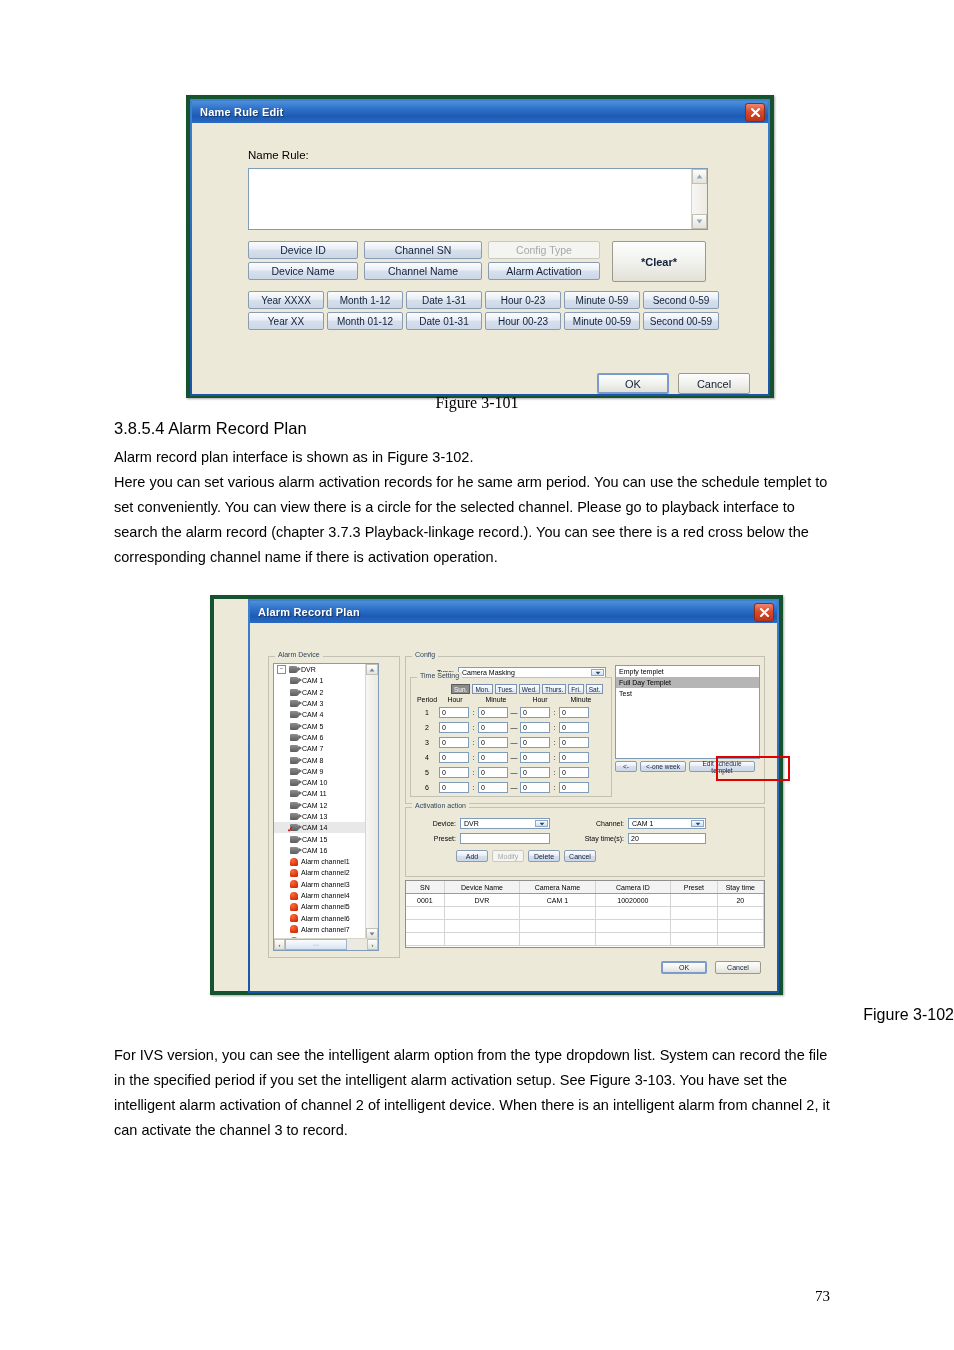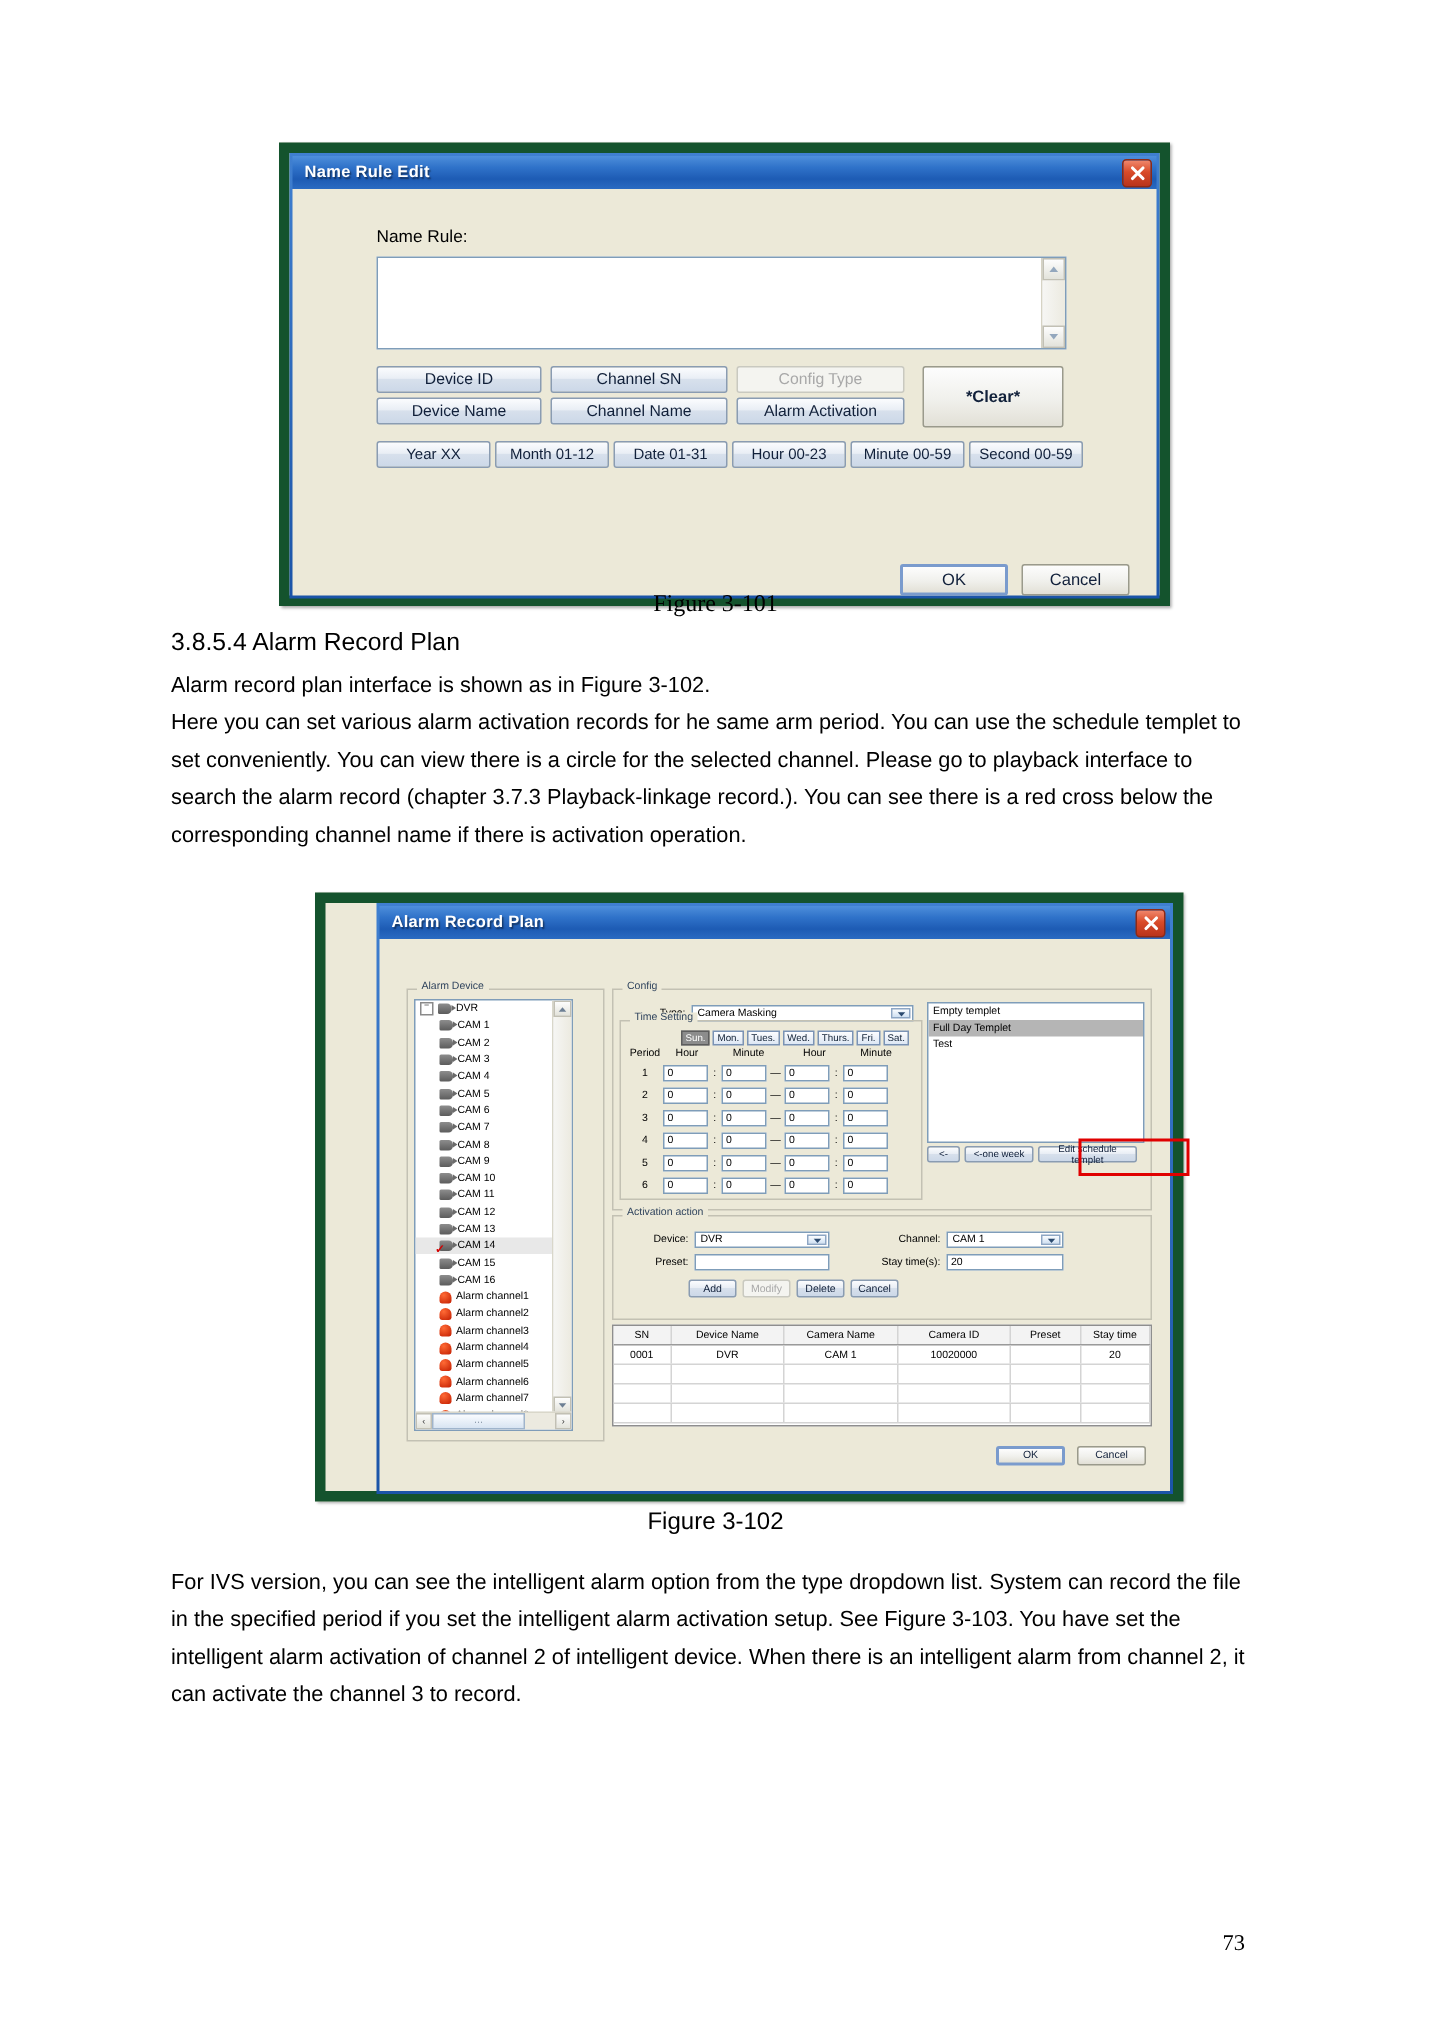--- a/index.html
+++ b/index.html
@@ -4,21 +4,21 @@
 <style>
   html,body{margin:0;padding:0;}
   body{
     width:954px;height:1350px;background:#ffffff;
     font-family:"Liberation Sans", sans-serif;
     color:#000;position:relative;overflow:hidden;
   }
   .page{position:relative;width:954px;height:1350px;}
 
   
-  .dlg{position:absolute;background:#ece9d8;border:7px solid #14532d;
+  .dlg{position:absolute;background:#ece9d8;border:4px solid #14532d;
        box-shadow:1px 1px 2px rgba(0,0,0,.35);}
   .dlg-outer{padding:2px 2px 2px 2px;background:linear-gradient(180deg,#3f7fd0 0%,#1b54a8 100%);}
   .titlebar{height:22px;display:flex;align-items:center;
       background:linear-gradient(180deg,#4e8fdb 0%,#2f72c9 35%,#1d5bb4 70%,#2a6bc2 100%);
       padding:0 2px 0 8px;position:relative;}
   .titlebar .ttl{color:#fff;font-weight:bold;font-size:11px;letter-spacing:.2px;
       text-shadow:1px 1px 1px rgba(0,0,0,.45);white-space:nowrap;}
   .closebtn{position:absolute;right:3px;top:2px;width:18px;height:17px;
       background:linear-gradient(180deg,#f0876c 0%,#d94b29 45%,#b9341c 100%);
       border:1px solid #8d2a16;border-radius:3px;cursor:pointer;
@@ -137,21 +137,21 @@
   .dtr.head{background:#f3f3f3;border-bottom:1px solid #9a9a9a;}
   .dtd{border-right:1px solid #d4d4d4;display:flex;align-items:center;justify-content:center;
       font-size:7px;box-sizing:border-box;overflow:hidden;white-space:nowrap;}
   #dlg2 .okrow{position:absolute;right:16px;top:338px;display:flex;gap:8px;}
   #dlg2 .okbtn{width:46px;height:13px;font-size:7px;}
 
   
   .figcap{position:absolute;width:954px;text-align:center;font-size:16px;
       font-family:"Liberation Serif", serif;}
   #cap1{top:394px;}
-  #cap2{top:1006px;font-family:"Liberation Sans", sans-serif;font-size:16px;}
+  #cap2{top:1006px;font-family:"Liberation Sans", sans-serif;font-size:16px;text-align:right;}
   .h3{position:absolute;left:114px;font-size:16.5px;}
   #sec-head{top:419px;}
   .para{position:absolute;left:114px;width:728px;font-size:14.5px;line-height:25px;}
   #para1{top:445px;}
   #para2{top:470px;}
   #para3{top:1043px;}
   #pgnum{position:absolute;left:815px;top:1288px;font-size:15px;
       font-family:"Liberation Serif", serif;}
 </style>
 </head>
@@ -199,20 +199,28 @@
           <div class="tok-row" id="tokrow2">
               <div class="btn tok" style="width: 110px;">Device Name</div>
               <div class="btn tok" style="width: 118px;">Channel Name</div>
               <div class="btn tok" style="width: 112px;">Alarm Activation</div>
             </div>
         </div>
 
         <div class="btn plain" id="clearbtn">*Clear*</div>
 
         <div class="date-grid">
+          <div class="date-row" id="daterow1">
+              <div class="btn date-cell">Year XXXX</div>
+              <div class="btn date-cell">Month 1-12</div>
+              <div class="btn date-cell">Date 1-31</div>
+              <div class="btn date-cell">Hour 0-23</div>
+              <div class="btn date-cell">Minute 0-59</div>
+              <div class="btn date-cell">Second 0-59</div>
+            </div>
           <div class="date-row" id="daterow2">
               <div class="btn date-cell">Year XX</div>
               <div class="btn date-cell">Month 01-12</div>
               <div class="btn date-cell">Date 01-31</div>
               <div class="btn date-cell">Hour 00-23</div>
               <div class="btn date-cell">Minute 00-59</div>
               <div class="btn date-cell">Second 00-59</div>
             </div>
         </div>
 

